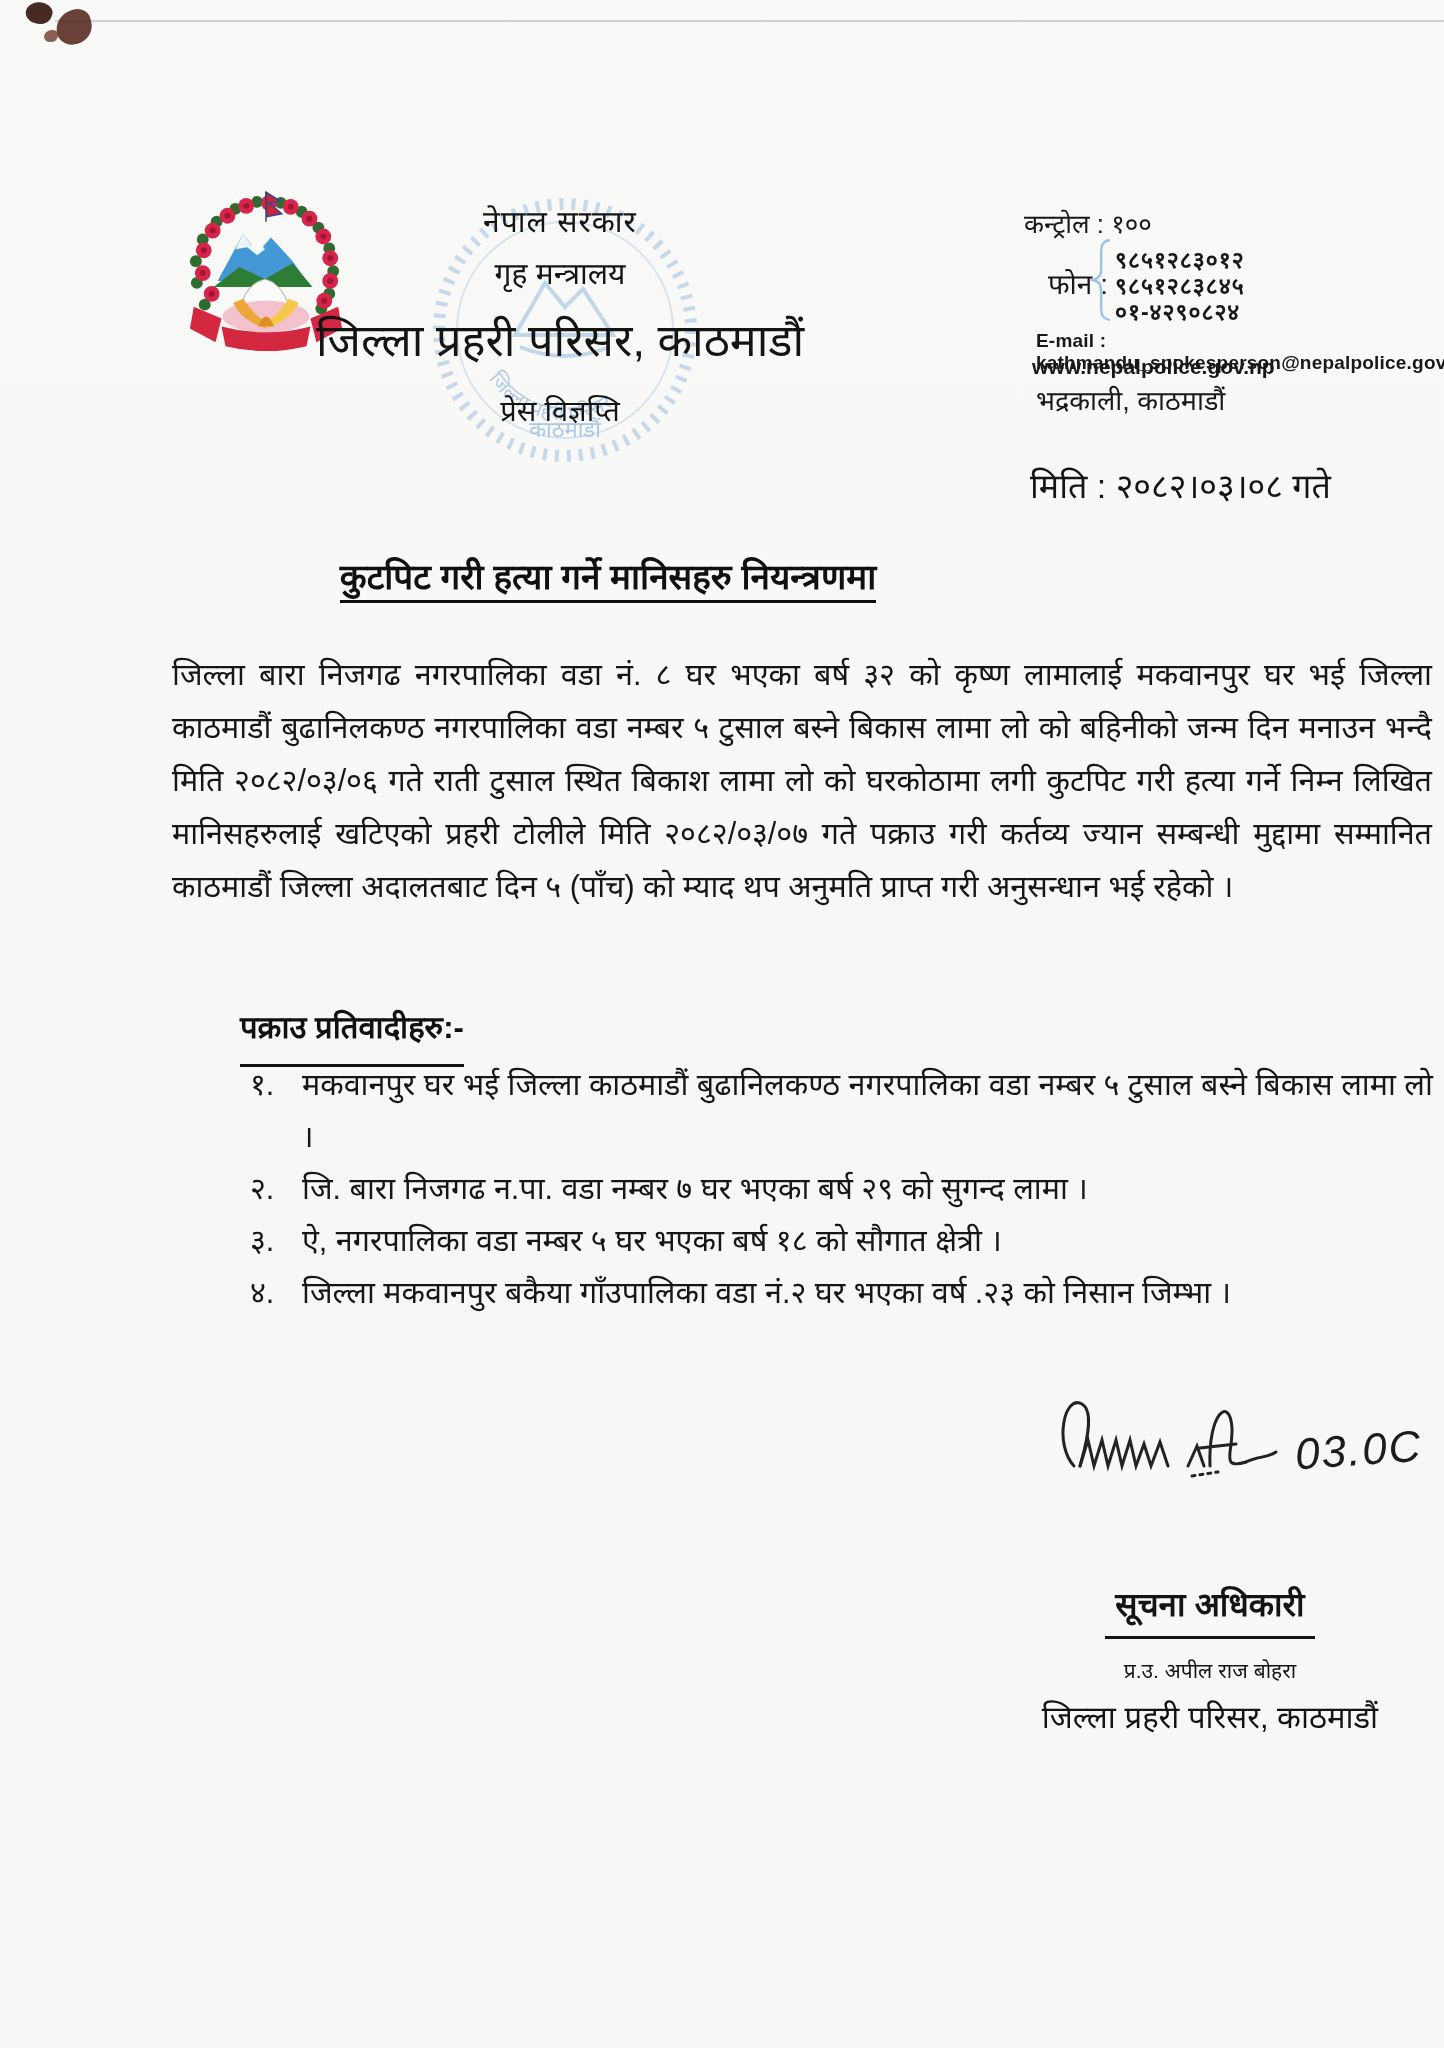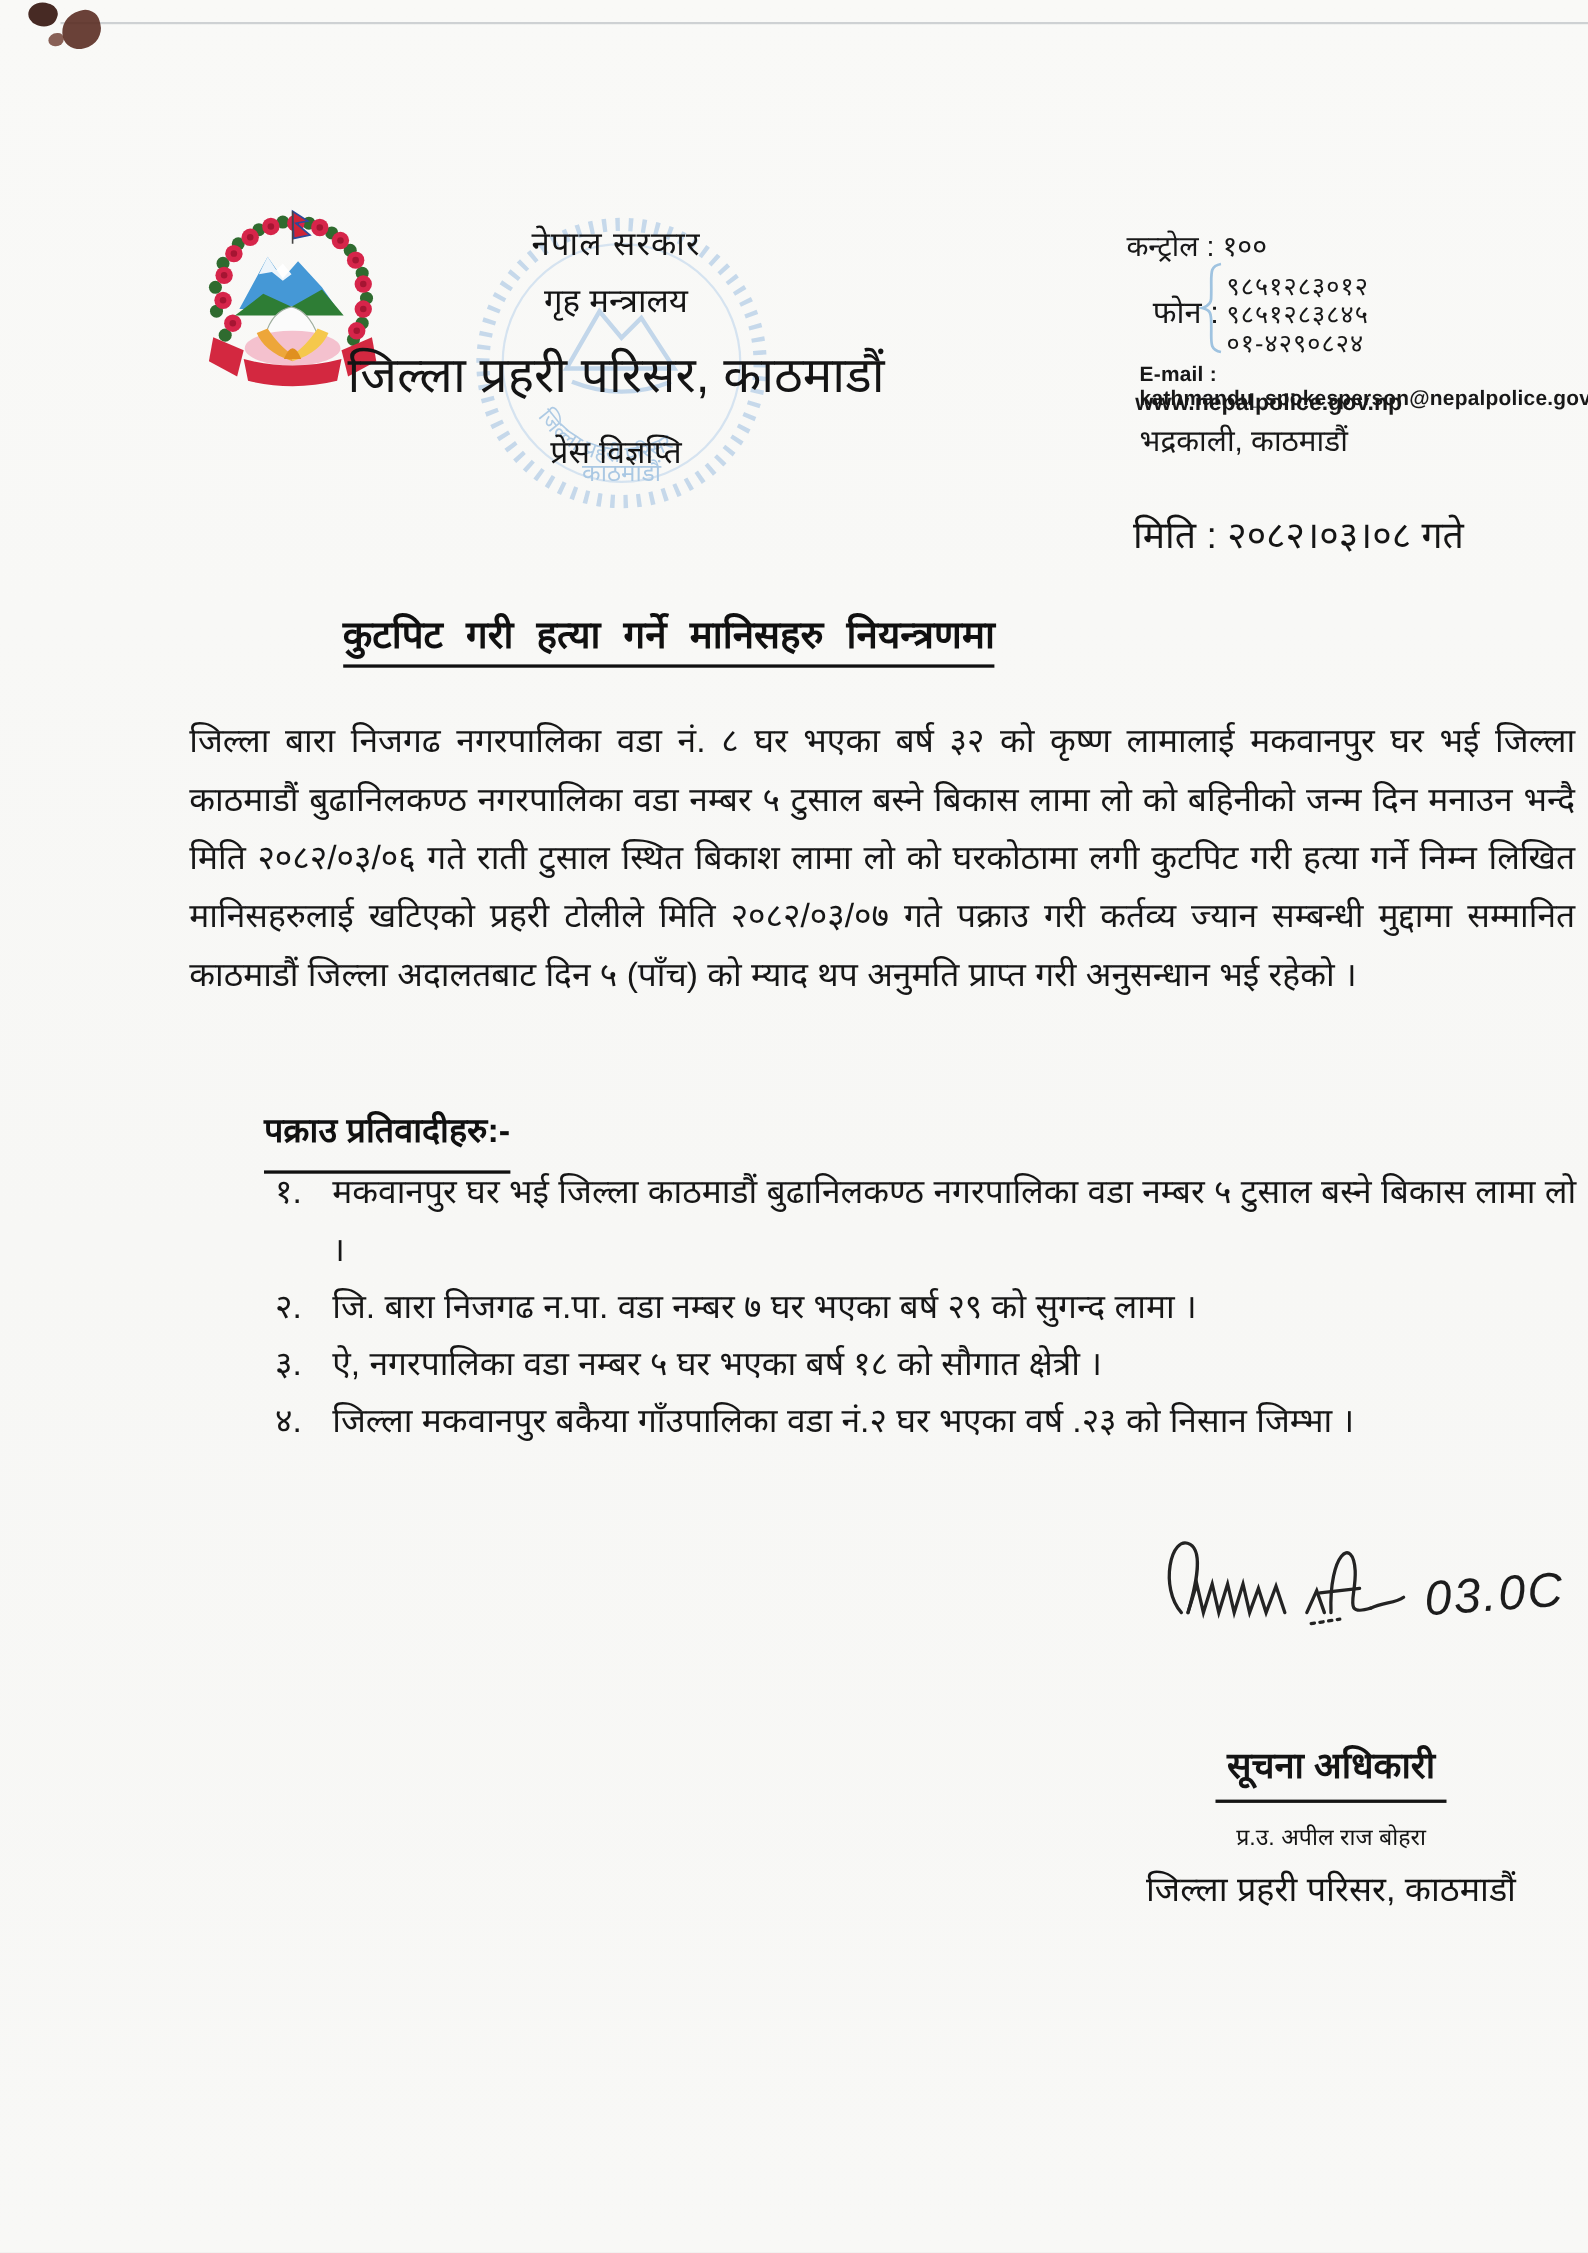--- a/index.html
+++ b/index.html
@@ -22,29 +22,29 @@
   .hdr { position:absolute; text-align:center; color:#141414; z-index:3; }
   .hdr-gov   { left:330px; top:200px; width:460px; font-size:30px; letter-spacing:1px; }
   .hdr-min   { left:330px; top:252px; width:460px; font-size:30px; }
   .hdr-office{ left:120px; top:308px; width:880px; font-size:45px; font-weight:500; }
   .hdr-press { left:330px; top:390px; width:460px; font-size:29px; }
 
   .contact { position:absolute; z-index:3; color:#181818; }
   .c-control { left:1024px; top:205px; font-size:26px; }
   .c-phone-label { left:1048px; top:264px; font-size:28px; }
   .c-brace { position:absolute; left:1090px; top:238px; width:22px; height:84px; z-index:3; }
-  .c-num { position:absolute; left:1115px; font-size:23px; letter-spacing:1px; color:#181818; z-index:3; }
+  .c-num { position:absolute; left:1115px; font-size:23px; letter-spacing:1px; color:#181818; z-index:3;font-weight:bold; }
   .c-num0 { top:243px; } .c-num1 { top:269px; } .c-num2 { top:295px; }
   .c-email { left:1036px; top:330px; font-size:19px; font-weight:700; letter-spacing:.2px; }
   .c-web   { left:1032px; top:355px; font-size:21px; font-weight:700; }
   .c-addr  { left:1036px; top:381px; font-size:27px; }
 
   .date-line { position:absolute; left:1030px; top:462px; font-size:34px; color:#151515; }
 
-  .doc-title { position:absolute; left:0; top:552px; width:1216px; text-align:center;font-family:Liberation Mono, monospace; }
+  .doc-title { position:absolute; left:0; top:552px; width:1216px; text-align:center; }
   .doc-title span { font-size:35px; font-weight:700; color:#101010;
     border-bottom:3px solid #101010; padding-bottom:4px; }
 
   .paragraph { position:absolute; left:172px; top:648px; width:1260px;
     font-size:30.5px; line-height:53px; text-align:justify; color:#161616; }
 
   .list-heading { position:absolute; left:240px; top:1005px; font-size:31px; font-weight:700; color:#101010;
     border-bottom:3px solid #101010; padding-bottom:17px; }
 
   .arrest-list { position:absolute; left:250px; top:1058px; width:1185px; }

